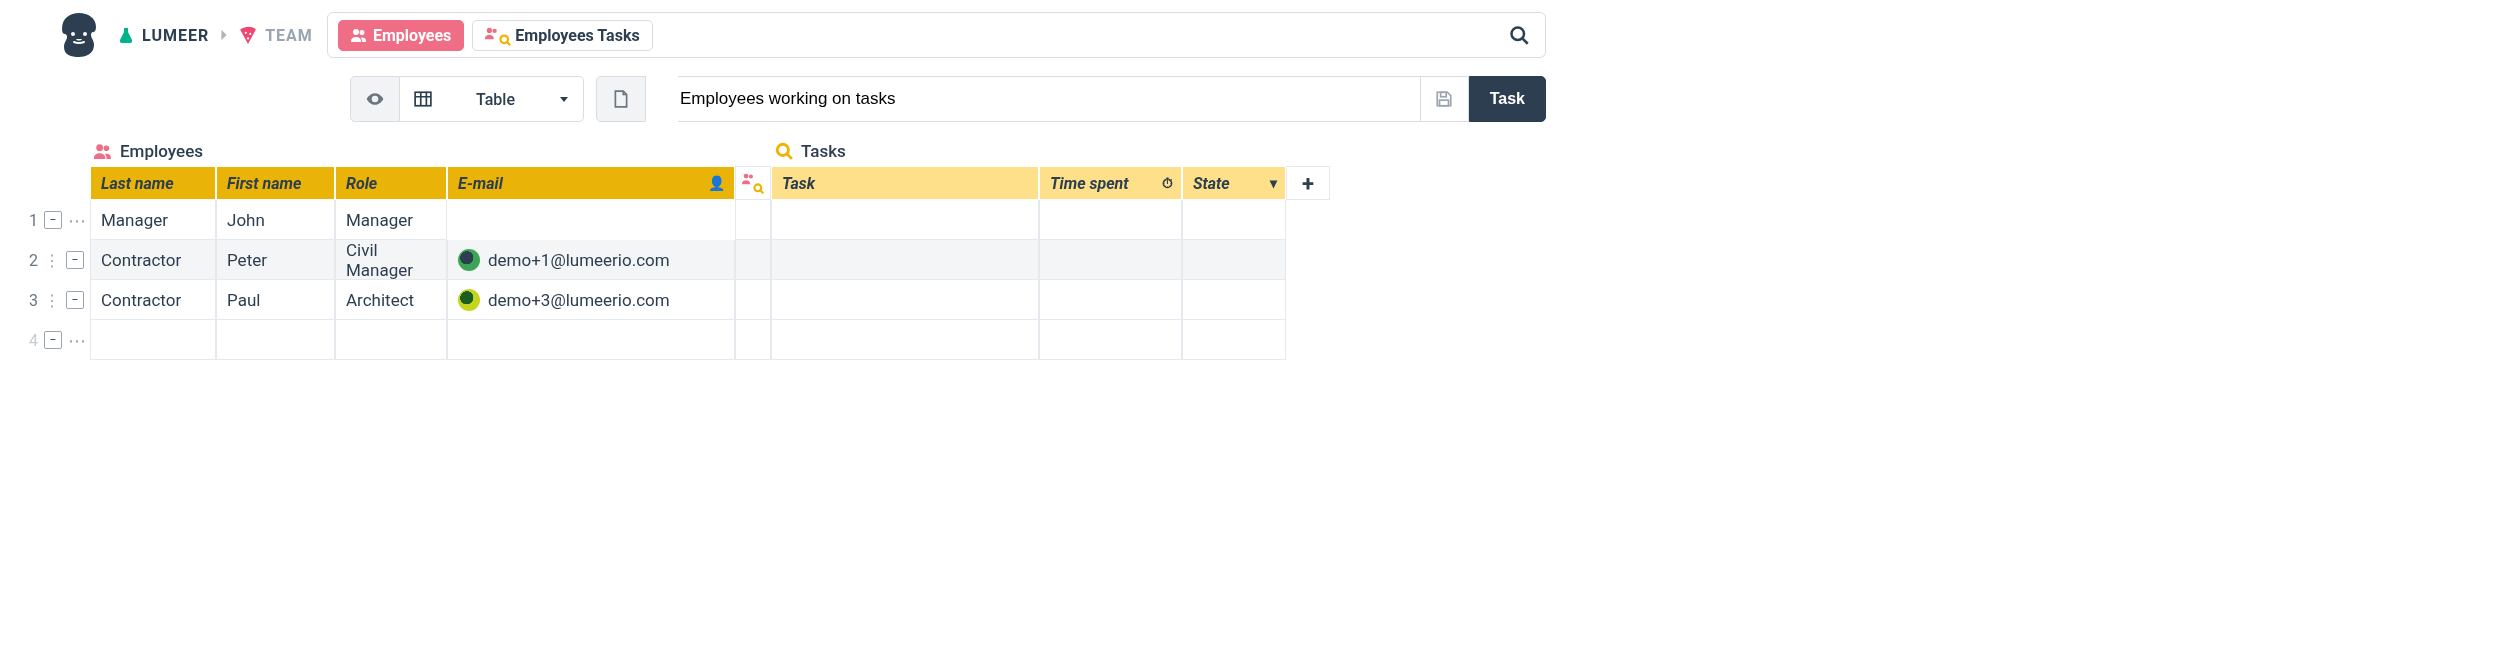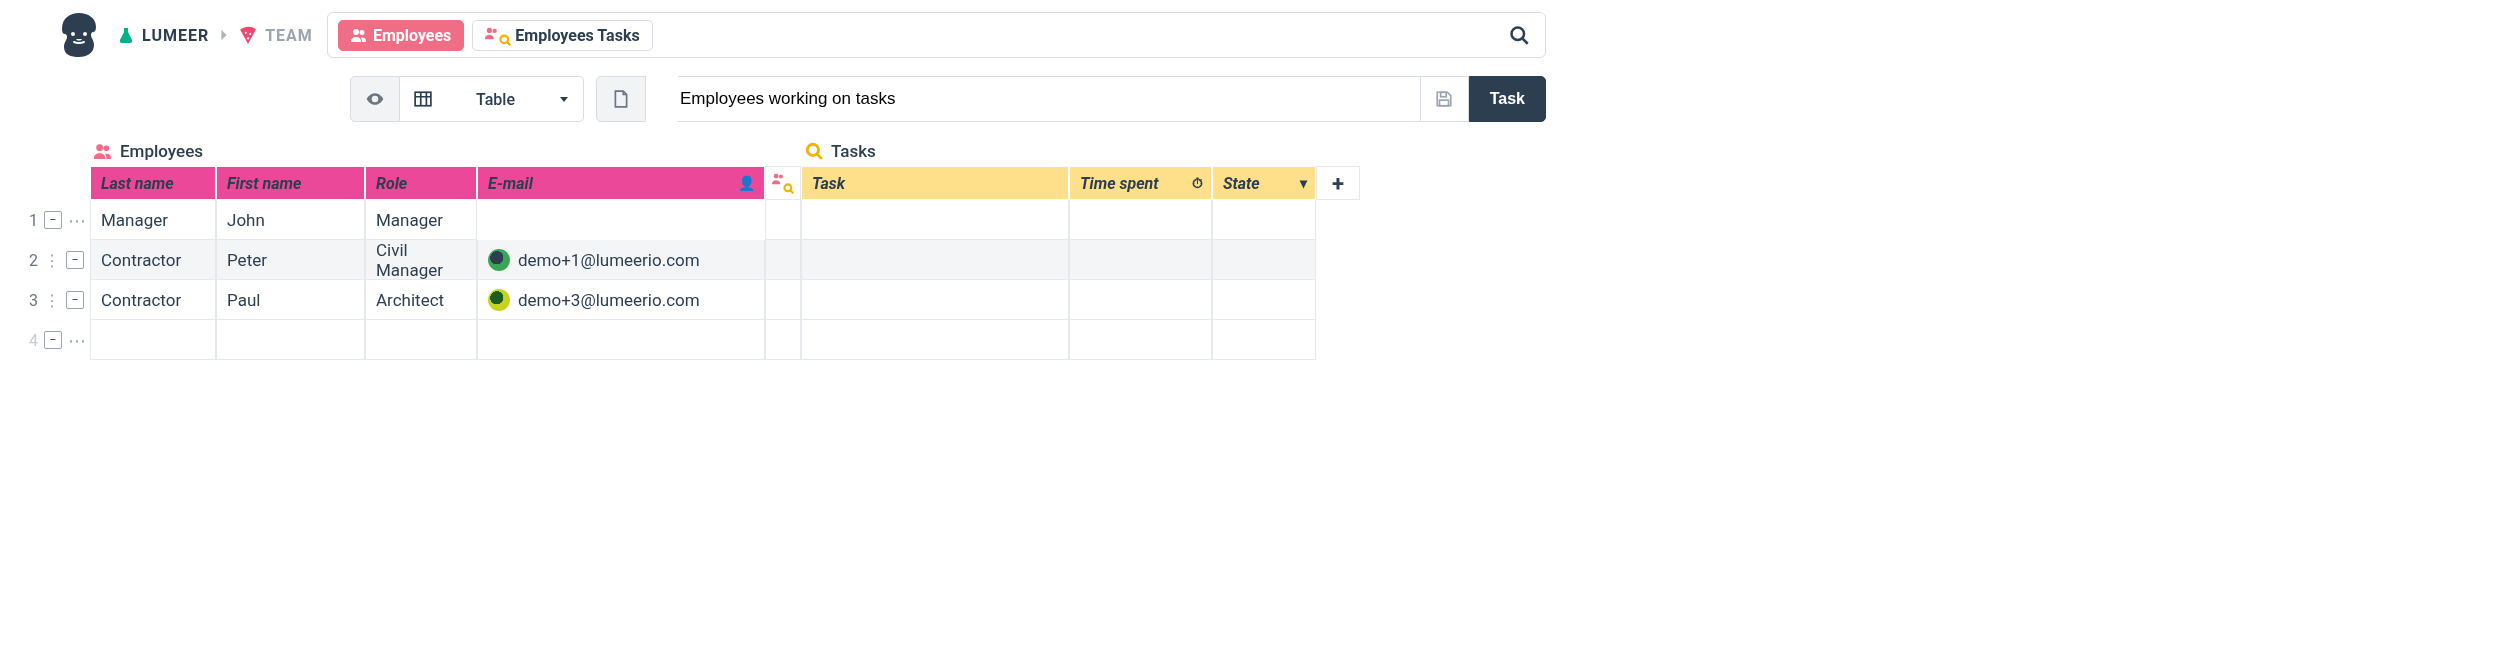--- a/index.html
+++ b/index.html
@@ -52,40 +52,40 @@
   .dots { color:#9aa5b1; font-size:18px; letter-spacing:-2px; }
   .vdots { color:#9aa5b1; font-size:16px; }
 
   .grid-col { display:flex; flex-direction:column; }
   .col-title { display:flex; align-items:center; gap:8px; height:30px; padding-left:4px; font-size:17px; font-weight:500;}
   .col-title.emp svg { color:#ef6e85; }
   .col-title.tasks svg { color:#f2b200; }
 
   .head-row { display:flex; height:34px; }
   .head-cell { border:1px solid #fff; display:flex; align-items:center; padding:0 10px; font-style:italic; font-weight:700; position:relative; }
-  .emp-head { background:#ec4899; color:#2c3e50; }
+  .emp-head { background:#eab308; color:#2c3e50; }
   .tasks-head { background:#ffe08a; color:#2c3e50; }
   .head-cell .col-icon { position:absolute; right:8px; font-style:normal; font-size:14px; color:#2c3e50; }
 
   .data-row { display:flex; height:40px; }
   .cell { border:1px solid #e5e9ed; border-top:none; display:flex; align-items:center; padding:0 10px; font-size:17px; }
   .row-alt .cell { background:#f3f5f7; }
   .email-cell { gap:8px; }
   .email-avatar { width:22px; height:22px; border-radius:50%; flex:none; }
 
   .link-col { width:36px; }
   .link-head { background:#fff; border:1px solid #e5e9ed; display:flex; align-items:center; justify-content:center; }
   .link-stack { position:relative; width:22px; height:22px; }
   .link-stack .a { position:absolute; top:0; left:0; color:#ef6e85; }
   .link-stack .b { position:absolute; bottom:0; right:0; color:#f2b200; }
 
   .add-col { width:44px; }
   .add-head { background:#fff; border:1px solid #e5e9ed; display:flex; align-items:center; justify-content:center; font-size:22px; font-weight:700; }
 
-  .w-ln { width:126px; } .w-fn { width:149px; } .w-role { width:112px; } .w-email { width:288px; }
+  .w-ln { width:126px; } .w-fn { width:119px; } .w-role { width:112px; } .w-email { width:288px; }
   .w-task { width:268px; } .w-time { width:143px; } .w-state { width:104px; }
 
   svg { display:block; }
 </style>
 </head>
 <body>
 
 <div class="app">
 
   <div class="topbar">

